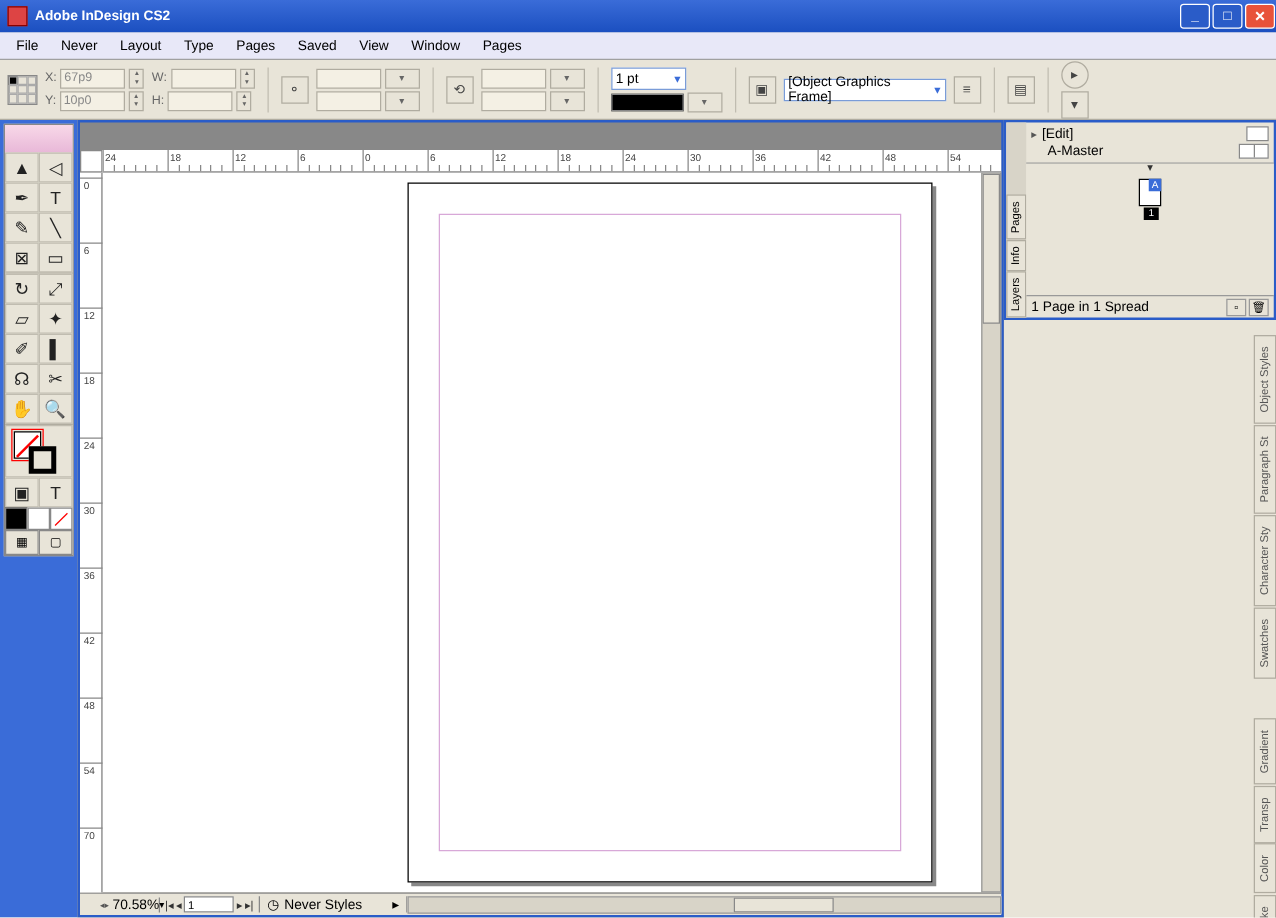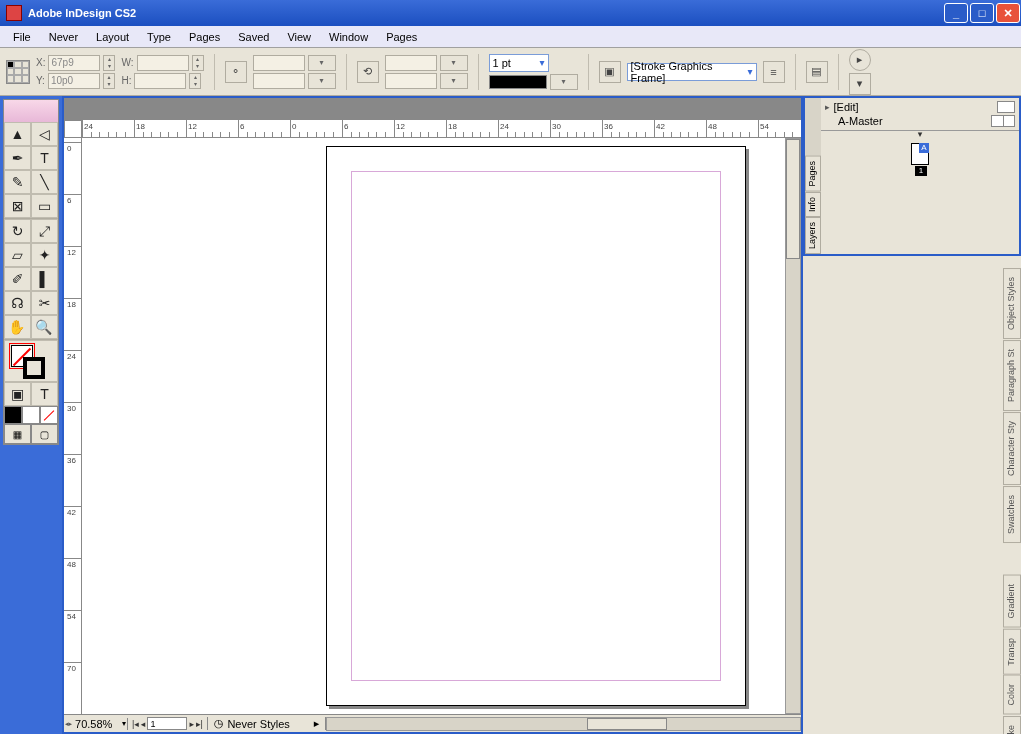--- a/index.html
+++ b/index.html
@@ -71,21 +71,21 @@
 .ruler-h { position:absolute; left:18px; right:0; top:22px; height:18px; background:#fff; border-bottom:1px solid #888; font-size:8px; overflow:hidden; z-index:2; }
 .ruler-h .tick { position:absolute; top:0; width:1px; height:18px; background:#888; }
 .ruler-h .ticklbl { position:absolute; top:2px; font-size:8px; color:#444; }
 .ruler-v { position:absolute; left:0; top:40px; bottom:18px; width:18px; background:#fff; border-right:1px solid #888; z-index:2; }
 .ruler-v .tick { position:absolute; left:0; height:1px; width:18px; background:#888; }
 .ruler-v .ticklbl { position:absolute; left:3px; font-size:8px; color:#444; }
 .canvas { position:absolute; left:18px; top:40px; right:16px; bottom:18px; background:#fff; overflow:hidden; }
 .page { position:absolute; left:244px; top:8px; width:420px; height:560px; background:#fff; border:1px solid #000; box-shadow:3px 3px 0 #888; }
 .page .margin { position:absolute; left:24px; top:24px; right:24px; bottom:24px; border:1px solid #d8a8d8; }
 .statusbar { position:absolute; left:0; right:0; bottom:0; height:18px; background:#e8e4d8; border-top:1px solid #888; display:flex; align-items:center; font-size:10px; }
-.statusbar .zoom { width:64px; border-right:1px solid #888; padding:0 1px; display:flex; align-items:center; }
+.statusbar .zoom { width:64px; border-right:1px solid #888; padding:0 16px; display:flex; align-items:center; }
 .statusbar .zoom::after{content:'▾';margin-left:auto;font-size:8px;}
 .statusbar .zoom::before{content:'◂▸';font-size:7px;margin-right:3px;color:#555;}
 .statusbar .nav { display:flex; align-items:center; gap:2px; padding:0 4px; border-right:1px solid #888;}
 .statusbar .nav span{font-size:9px;color:#333;cursor:pointer;}
 .statusbar .pagenum{width:40px;height:13px;border:1px solid #888;background:#fff;font-size:9px;padding:0 2px;}
 .statusbar .save { padding:0 6px; display:flex; align-items:center; gap:4px; border-right:1px solid #888;}
 .statusbar .save::after{content:'▸';margin-left:20px;}
 .hscroll { flex:1; background:#e8e4d8; display:flex; align-items:center; }
 .hscroll .track{flex:1;height:14px;background:#d8d4c8;border:1px solid #999;position:relative;}
 .hscroll .thumb{position:absolute;left:55%;width:80px;height:12px;background:#e8e4d8;border:1px solid #888;}
@@ -221,21 +221,21 @@
         <span>1 pt</span>
       </div>
     <div class="ctrl-row">
         <div class="stroke-swatch"></div>
         <div class="drop-btn">▾</div>
       </div>
   </div>
   <div class="divider"></div>
   <div class="icon-btn">▣</div>
   <div class="style-select">
-      <span>[Stroke Graphics Frame]</span>
+      <span>[Object Graphics Frame]</span>
     </div>
   <div class="icon-btn">≡</div>
   <div class="divider"></div>
   <div class="icon-btn">▤</div>
   <div class="divider"></div>
   <div class="ctrl-group">
     <div class="icon-btn" style="border-radius:50%;">▸</div>
     <div class="icon-btn">▾</div>
   </div>
 </div>
@@ -463,20 +463,26 @@
               <span>A-Master</span>
               <div class="master-icon dbl"></div>
             </div>
           </div>
           <div class="pages-thumbs">
             <div class="page-thumb">
               <div class="lbl-a">A</div>
               <div class="lbl-1">1</div>
             </div>
           </div>
+          <div class="pages-footer">
+            <span>1 Page in 1 Spread</span>
+            <div class="sp"></div>
+            <div class="fbtn">▫</div>
+            <div class="fbtn">🗑</div>
+          </div>
         </div>
       </div>
     </div>
   </div>
 
 </div>
 
 <div class="side-tabs">
   <div>Object Styles</div>
   <div>Paragraph St</div>

